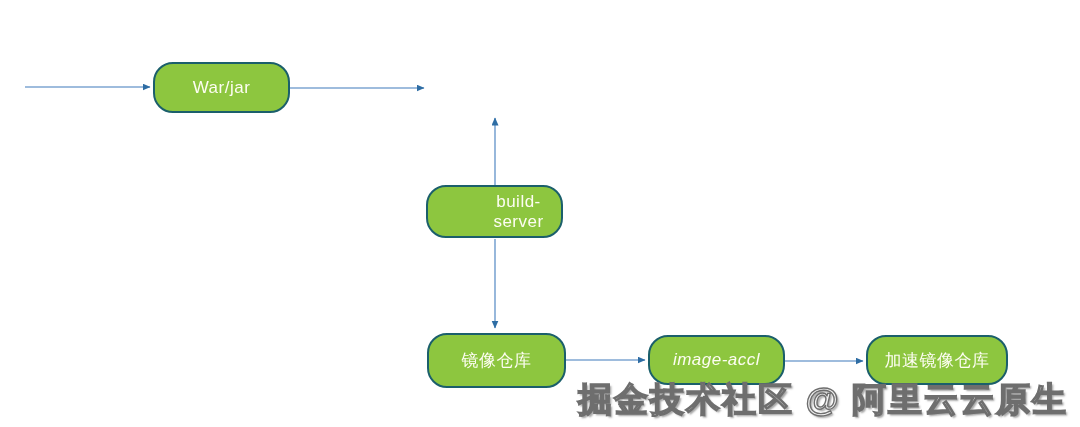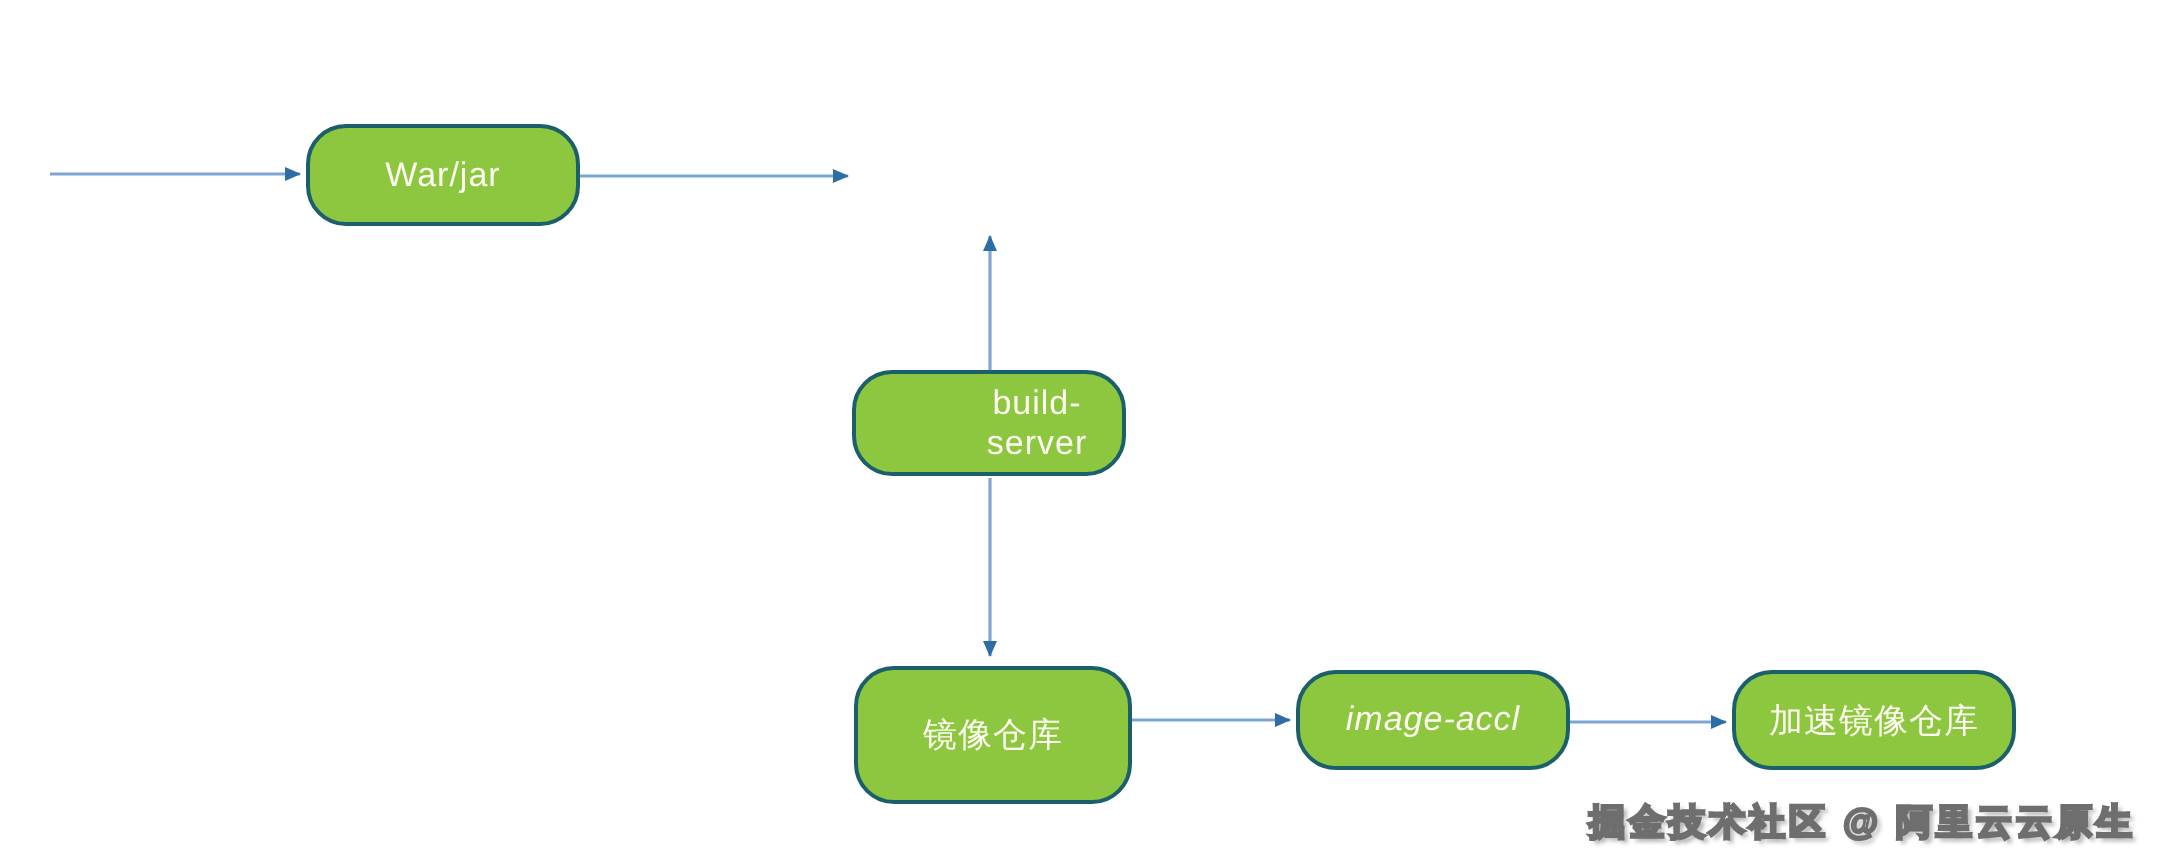--- a/index.html
+++ b/index.html
@@ -46,28 +46,28 @@
     font-size:17px;
     letter-spacing:0.5px;
     display:flex;
     align-items:center;
     justify-content:center;
     text-align:center;
   }
   .node-warjar{left:153px;top:62px;width:137px;height:51px;}
   .node-oss{left:427px;top:60px;width:138px;height:55px;}
   .node-build-server{left:426px;top:185px;width:137px;height:53px;padding-left:48px;}
-  .node-mirror-repo{left:427px;top:333px;width:139px;height:69px;}
+  .node-mirror-repo{left:427px;top:333px;width:139px;height:55px;}
   .node-image-accl{left:648px;top:335px;width:137px;height:50px;font-style:italic;}
   .node-accel-mirror-repo{left:866px;top:335px;width:142px;height:50px;}
   .watermark{
     position:absolute;
     right:12px;
     bottom:4px;
-    font-size:18px;
+    font-size:34px;
     font-weight:bold;
     letter-spacing:2px;
     color:var(--watermark-fill);
     -webkit-text-stroke:1.4px var(--watermark-stroke);
     text-shadow:2px 2px 2px rgba(90,90,90,0.55);
     white-space:nowrap;
     pointer-events:none;
   }
 </style>
 </head>

